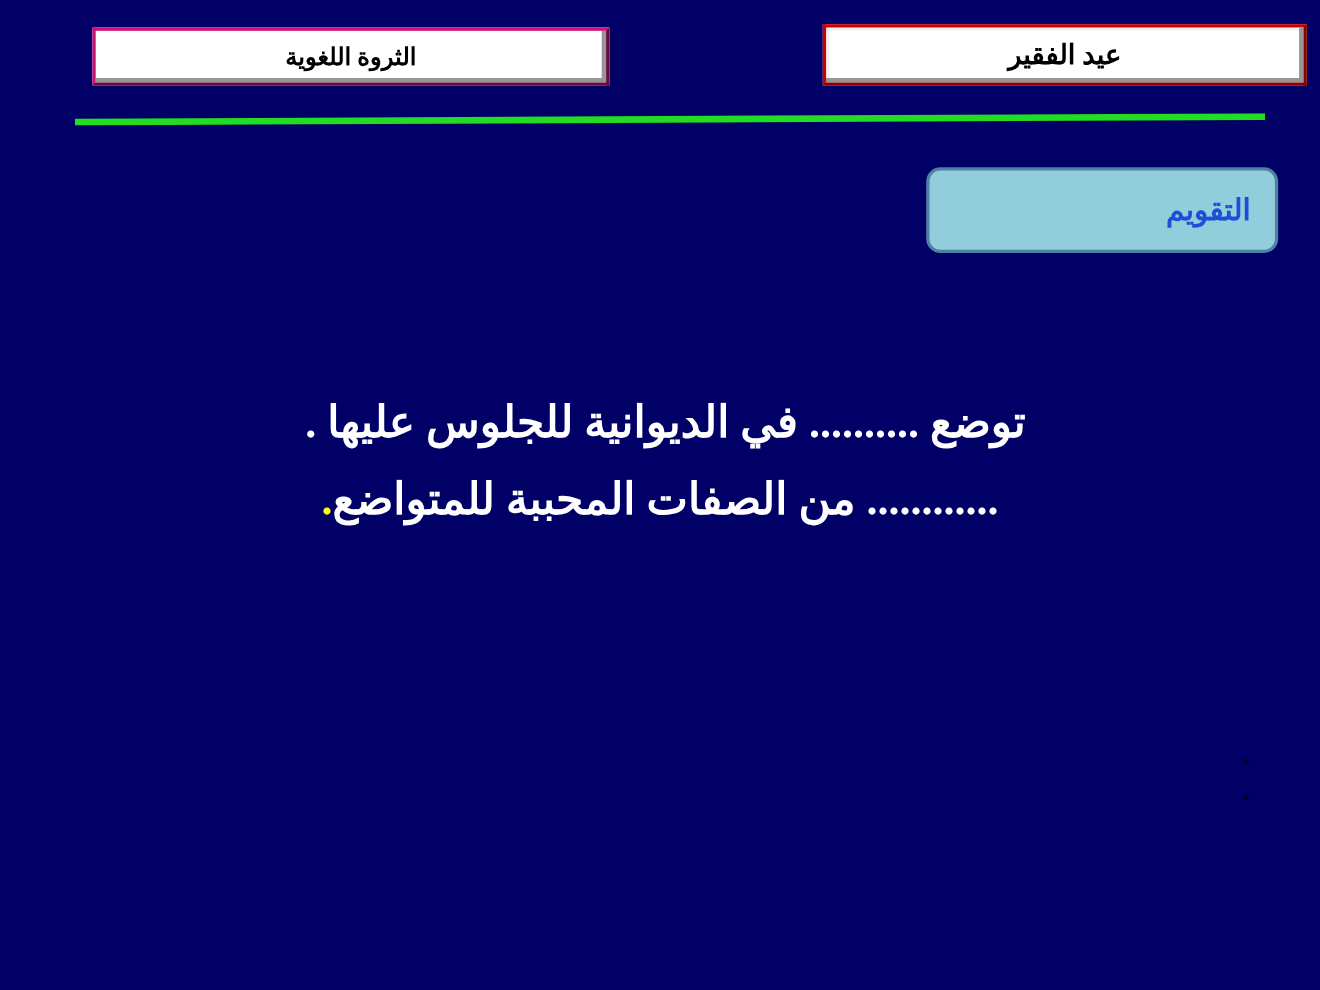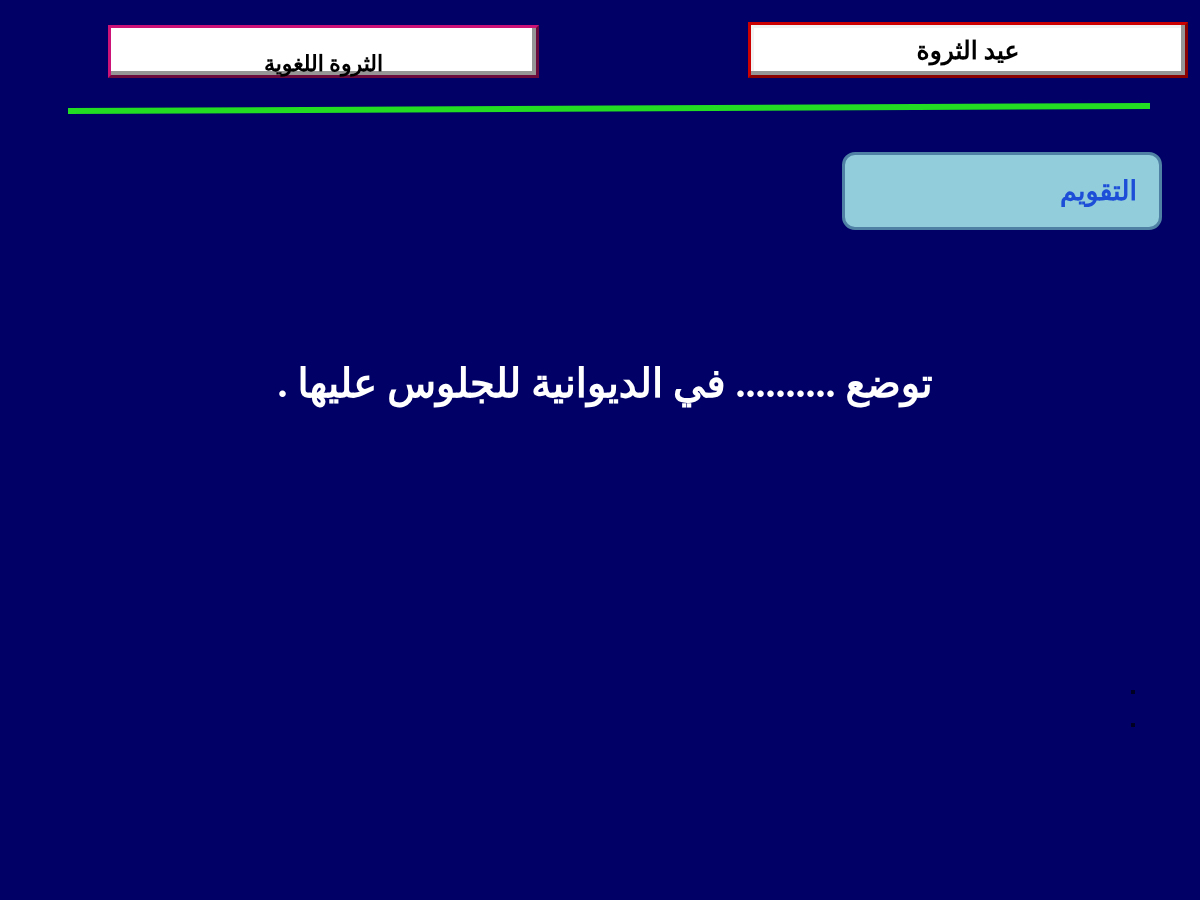--- a/index.html
+++ b/index.html
@@ -48,29 +48,28 @@
     height: 56px;
     border: 3px solid #cc0000;
     border-right-color: #8b0000;
     border-bottom-color: #8b0000;
     box-shadow: inset -4px -4px 0 0 #969696, inset 3px 3px 0 0 #f2f2f2;
   }
   #plate-main .plate-label { font-size: 25px; }
 
   
   #plate-section {
-    left: 108px;
+    left: 84px;
     top: 25px;
-    width: 431px;
+    width: 470px;
     height: 53px;
     border: 3px solid #cc1177;
     border-right-color: #6b0a3c;
     border-bottom-color: #6b0a3c;
     box-shadow: inset -4px -4px 0 0 #969696, inset 3px 3px 0 0 #ffffff;
-    align-items: flex-end;
   }
   #plate-section .plate-label {
     font-size: 22px;
     letter-spacing: 0.5px;
   }
 
   
   #divider {
     position: absolute;
     left: 68px;
@@ -157,21 +156,21 @@
   }
   #stray-dot-1 { left: 1131px; top: 690px; }
   #stray-dot-2 { left: 1131px; top: 723px; }
 </style>
 </head>
 <body>
 
 <div class="slide">
 
   <div class="title-plate" id="plate-main">
-    <span class="plate-label">عيد الثروة</span>
+    <span class="plate-label">عيد الفقير</span>
   </div>
 
   <div class="title-plate" id="plate-section">
     <span class="plate-label">الثروة اللغوية</span>
   </div>
 
   <div id="divider">
     <svg width="1082" height="11" viewBox="0 0 1082 11" xmlns="http://www.w3.org/2000/svg">
       <polygon points="0,5 1082,0 1082,6 0,11" fill="#22dd22"></polygon>
     </svg>
@@ -181,20 +180,23 @@
     <span class="eval-label">التقويم</span>
   </div>
 
   <div class="body-area">
 
 
     <div class="answers">
 
       <p class="line-body indent-one">توضع .......... في الديوانية للجلوس عليها .</p>
 
+      <p class="line-body indent-two">
+        <span>............ من الصفات المحببة للمتواضع</span><span class="dot-yellow">.</span>
+      </p>
 
     </div>
   </div>
 
   <div class="stray-dot" id="stray-dot-1"></div>
   <div class="stray-dot" id="stray-dot-2"></div>
 
 </div>
 
 </body></html>

